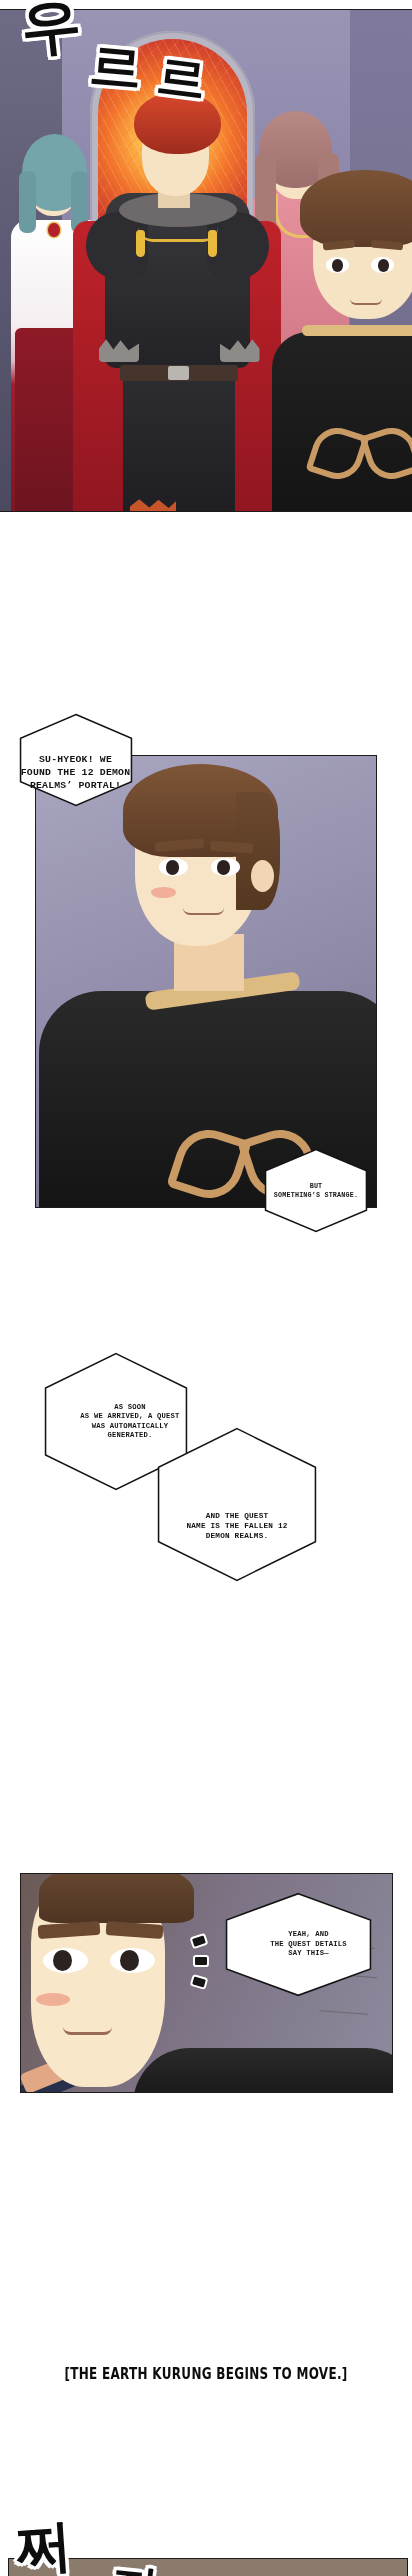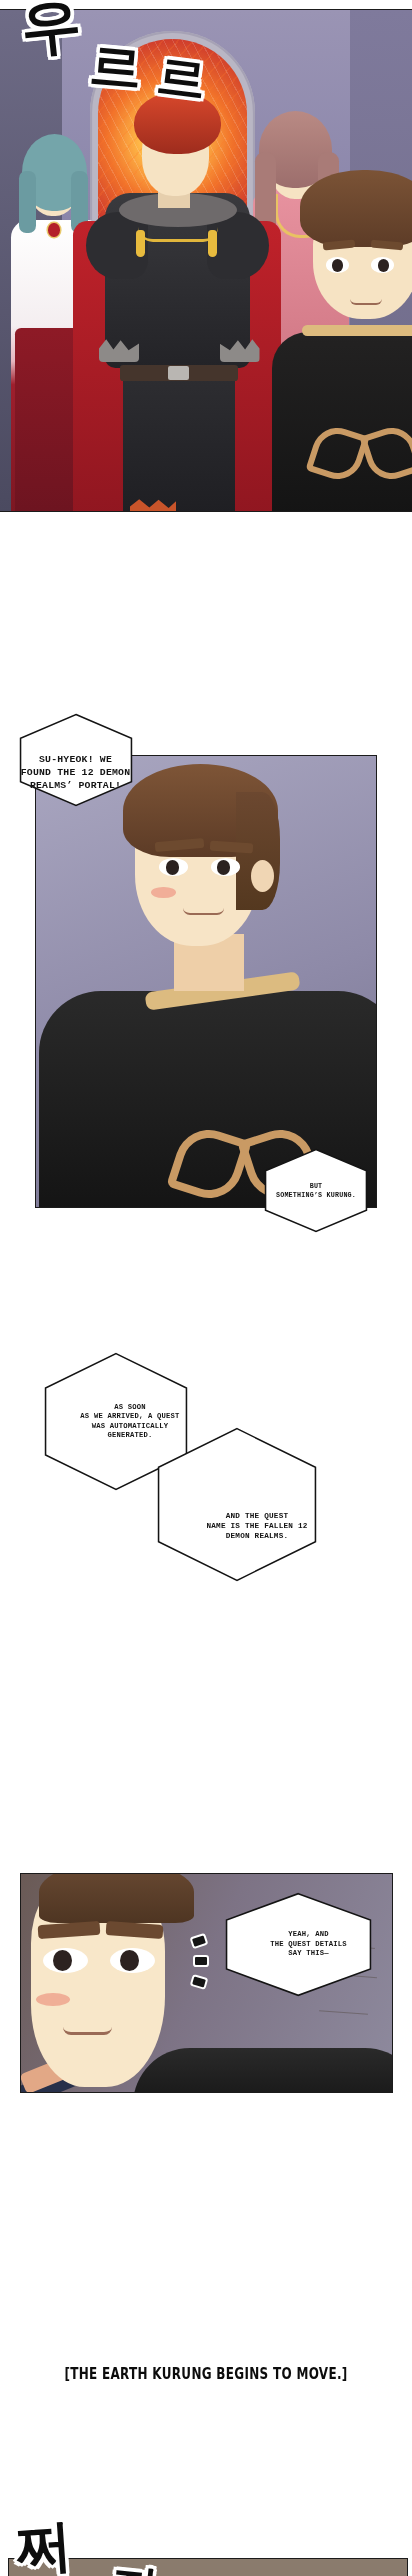--- a/index.html
+++ b/index.html
@@ -537,38 +537,38 @@
     <div class="hextext" style="font-size:9.8px; padding-top:13.4px;">SU-HYEOK! WE
 FOUND THE 12 DEMON
 REALMS’ PORTAL!</div>
   </div>
 
   <div class="hexwrap" style="left:264px; top:1148px; width:104px; height:85px;">
     <svg width="104" height="85" viewBox="0 0 202 165" aria-hidden="true">
       <polygon points="101,3 199,44 199,121 101,162 3,121 3,44" fill="#ffffff" stroke="#141414" stroke-width="3"></polygon>
     </svg>
     <div class="hextext" style="font-size:6.7px;">BUT
-SOMETHING’S KURUNG.</div>
+SOMETHING’S STRANGE.</div>
   </div>
 
   <div class="hexwrap" style="left:44px; top:1352px; width:172px; height:139px;">
     <svg width="144" height="139" viewBox="0 0 280 270" aria-hidden="true">
       <polygon points="140,3 277,70 277,200 140,267 3,200 3,70" fill="#ffffff" stroke="#141414" stroke-width="3"></polygon>
     </svg>
     <div class="hextext" style="font-size:7.2px;">AS SOON
 AS WE ARRIVED, A QUEST
 WAS AUTOMATICALLY
 GENERATED.</div>
   </div>
 
   <div class="hexwrap" style="left:157px; top:1427px; width:160px; height:155px;">
     <svg width="160" height="155" viewBox="0 0 310 300" aria-hidden="true">
       <polygon points="155,3 307,78 307,222 155,297 3,222 3,78" fill="#ffffff" stroke="#141414" stroke-width="3"></polygon>
     </svg>
-    <div class="hextext" style="font-size:7.7px; padding-top:21.6px;padding-left:20px;">AND THE QUEST
+    <div class="hextext" style="font-size:7.7px; padding-top:21.6px;">AND THE QUEST
 NAME IS THE FALLEN 12
 DEMON REALMS.</div>
   </div>
 
 
   <div class="panel" id="panel-3">
     <div id="p3-shoulder"></div>
     <div class="fig" id="p3-man">
       <div class="collar2"></div>
       <div class="collar"></div>

